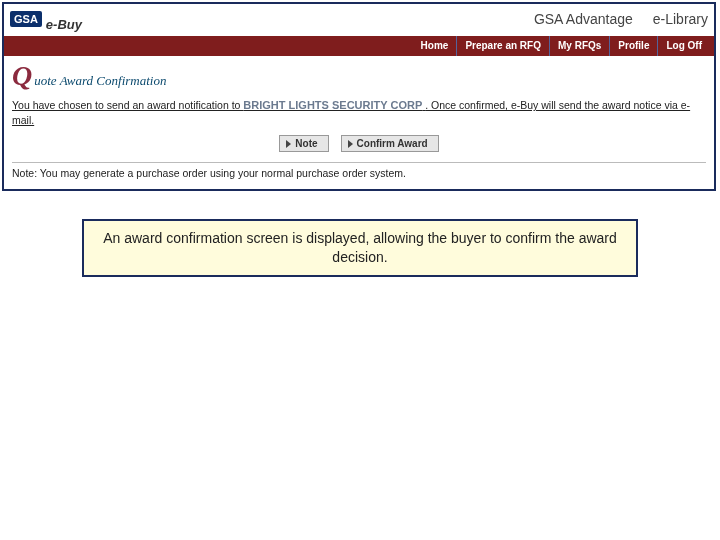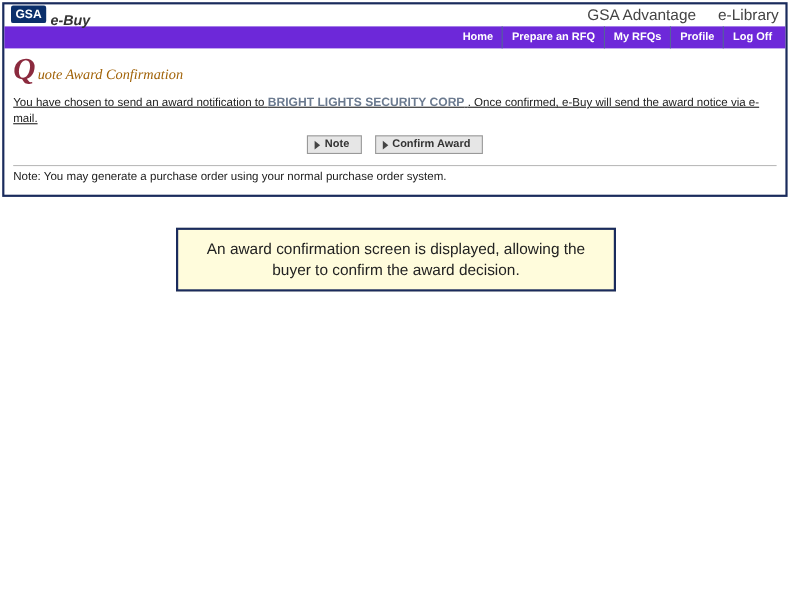--- a/index.html
+++ b/index.html
@@ -13,36 +13,36 @@
   .outer {
     border: 2px solid #1a2b5c;
     margin: 2px;
     width: 714px;
   }
   .topbar {
     display: flex;
     justify-content: space-between;
     align-items: center;
     padding: 0 6px 2px 6px;
-    height: 20px;
+    height: 32px;
   }
   .logo-area { display: flex; align-items: center; gap: 4px; }
   .gsa-box {
     background: #0b2f6b;
     color: #fff;
     font-weight: bold;
     font-size: 11px;
     padding: 2px 4px;
     border-radius: 2px;
   }
   .ebuy-txt { font-style: italic; color: #333; font-size: 13px; font-weight: bold; margin-top: 10px; }
   .toplinks-upper { display: flex; gap: 20px; font-size: 14px; color: #444; }
   .toplinks-upper span { cursor: pointer; }
   .navbar {
-    background: #6d28d9;
+    background: #7f1d1d;
     display: flex;
     justify-content: flex-end;
     align-items: center;
     height: 20px;
     padding: 0 4px;
   }
   .nav-item {
     color: #fff;
     font-size: 10px;
     font-weight: bold;
@@ -66,21 +66,21 @@
     font-family: Georgia, 'Times New Roman', serif;
     font-size: 28px;
     color: #8b2a3e;
     font-style: italic;
     font-weight: bold;
     line-height: 1;
   }
   .title-rest {
     font-family: Georgia, 'Times New Roman', serif;
     font-style: italic;
-    color: #a16207;
+    color: #0c4a6e;
     font-size: 13px;
   }
   .para {
     font-size: 10.5px;
     color: #222;
     line-height: 1.35;
     margin-bottom: 8px;
     text-decoration: underline;
   }
   .vendor { color: #6b7a8f; font-weight: bold; font-size: 11px; }
@@ -105,21 +105,21 @@
   .gbtn .arrow {
     width: 0; height: 0;
     border-top: 4px solid transparent;
     border-bottom: 4px solid transparent;
     border-left: 5px solid #444;
   }
   hr.thin { border: none; border-top: 1px solid #bbb; margin: 4px 0; }
   .note { font-size: 10.5px; color: #222; }
   .callout {
     margin: 28px auto 0 auto;
-    width: 400px;
+    width: 556px;
     background: #fffcdc;
     border: 2px solid #1a2b5c;
     padding: 8px 14px;
     text-align: center;
     font-size: 14px;
     font-family: Verdana, Geneva, sans-serif;
     color: #222;
     line-height: 1.35;
   }
 </style>

